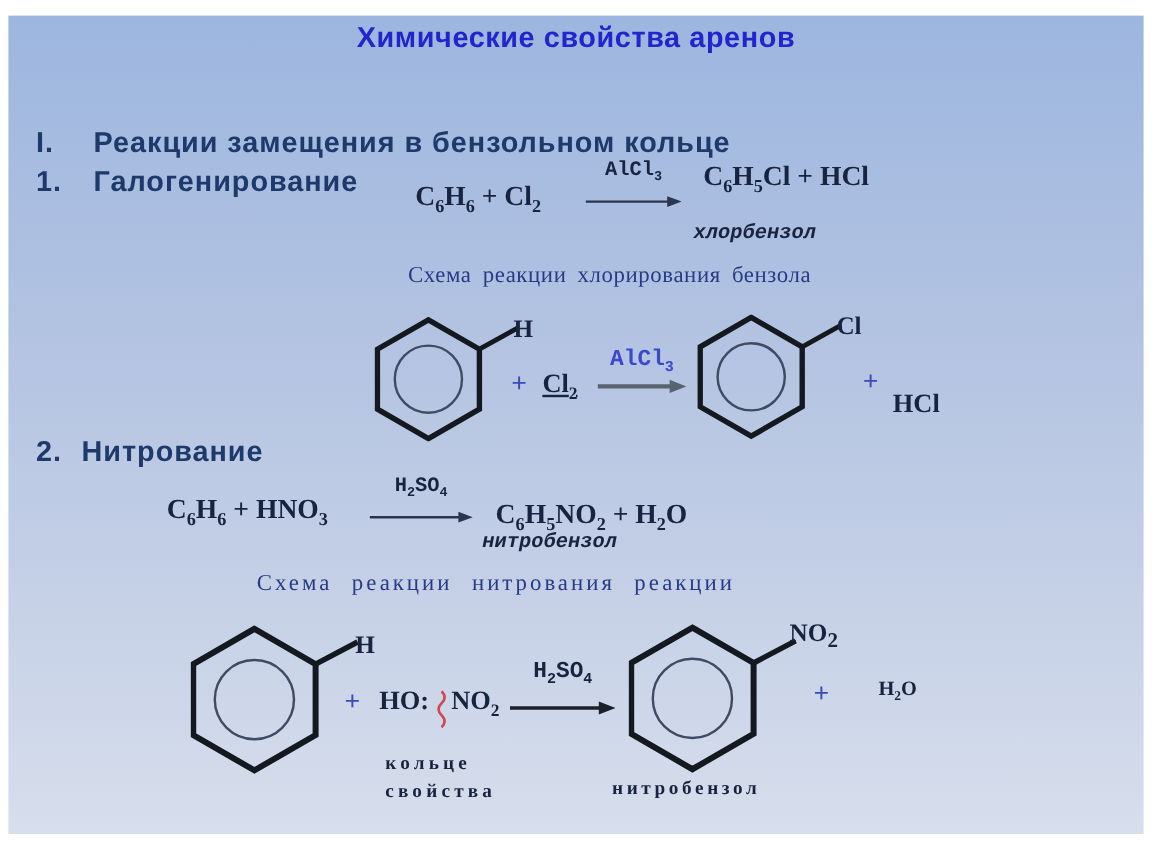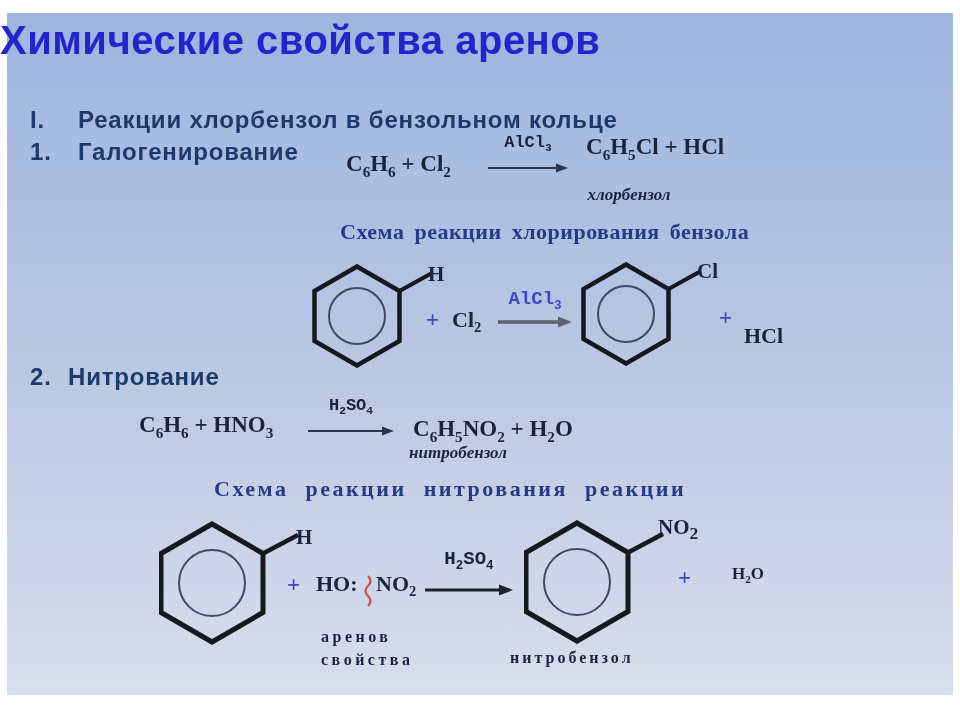--- a/index.html
+++ b/index.html
@@ -7,22 +7,22 @@
     width:960px;height:720px;position:relative;overflow:hidden;
     background:#ffffff;
     font-family:"Liberation Sans", sans-serif;
   }
   .abs{position:absolute;}
   .slide-bg{
     left:7px;top:13px;width:946px;height:682px;
     background:linear-gradient(to bottom, var(--bg-top,#9db6df) 0%, #b6c5e2 45%, var(--bg-bottom,#d7deec) 100%);
   }
   .title{
-    left:0;top:18px;width:960px;
-    font-size:40px;font-weight:bold;color:var(--title,#2424cd);
+    left:0;top:18px;width:960px;text-align:center;
+    font-size:24px;font-weight:bold;color:var(--title,#2424cd);
     letter-spacing:0.5px;
   }
   .heading{
     font-size:24px;font-weight:bold;color:var(--heading,#1d3a6b);
     letter-spacing:0.8px;
   }
   .formula{
     font-family:"Liberation Serif", serif;font-weight:bold;
     color:var(--formula,#18243f);font-size:23px;white-space:nowrap;
   }
@@ -31,26 +31,26 @@
     font-family:Liberation Mono, monospace;font-weight:bold;
     font-size:17px;color:var(--formula,#18243f);text-align:center;white-space:nowrap;
   }
   .cat-label sub, .small-f sub{font-size:0.66em;}
   .cat-blue{color:var(--catalyst-blue,#3a49cc);font-size:19px;}
   .plus{
     font-family:"Liberation Serif", serif;font-weight:bold;
     font-size:23px;color:var(--plus-blue,#3a4ab8);
   }
   .product-name{
-    font-family:Liberation Serif, serif;font-style:italic;font-weight:bold;
+    font-family:Liberation Mono, monospace;font-style:italic;font-weight:bold;
     font-size:17px;color:var(--formula,#18243f);text-align:center;white-space:nowrap;
   }
   .caption{
-    font-family:"Liberation Serif", serif;font-weight:bold;
-    font-size:22px;color:var(--caption,#283a85);white-space:nowrap;
+    font-family:"Liberation Serif", serif;font-weight:normal;
+    font-size:19px;color:var(--caption,#283a85);white-space:nowrap;
   }
   .cap1{letter-spacing:0.5px;word-spacing:4px;}
   .cap2{letter-spacing:2.5px;word-spacing:9px;}
   .sub-label{
     font-family:"Liberation Serif", serif;font-weight:bold;
     font-size:21px;color:var(--formula,#18243f);white-space:nowrap;
   }
   .name-label{
     font-family:"Liberation Serif", serif;font-weight:bold;
     font-size:16px;color:var(--formula,#18243f);letter-spacing:3.5px;white-space:nowrap;
@@ -58,21 +58,21 @@
   svg{display:block;}
 </style>
 </head>
 <body>
 
 <div class="abs slide-bg"></div>
 
 <div class="abs title">Химические свойства аренов</div>
 
 <div class="abs heading" style="left:30px;top:106px;">I.</div>
-<div class="abs heading" style="left:78px;top:106px;">Реакции хлорбензол в бензольном кольце</div>
+<div class="abs heading" style="left:78px;top:106px;">Реакции замещения в бензольном кольце</div>
 
 <div class="abs heading" style="left:30px;top:138px;">1.</div>
 <div class="abs heading" style="left:78px;top:138px;">Галогенирование</div>
 
 <div class="abs formula" style="left:346px;top:151px;">C<sub>6</sub>H<sub>6</sub> + Cl<sub>2</sub></div>
 <div class="abs cat-label" style="left:488px;top:133px;width:80px;">AlCl<sub>3</sub></div>
 <svg class="abs" style="left:488px;top:160px;" width="80" height="16" viewBox="0 0 80 16">
   <line x1="0" y1="8" x2="71" y2="8" stroke="#2a3550" stroke-width="2"></line>
   <polygon points="80,8 68,3.5 68,12.5" fill="#2a3550"></polygon>
 </svg>
@@ -81,21 +81,21 @@
 
 <div class="abs caption cap1" style="left:340px;top:219px;">Схема реакции хлорирования бензола</div>
 
 <svg class="abs" style="left:312px;top:264px;" width="130" height="104" viewBox="0 0 130 104">
   <polygon points="45,2.5 87.5,27 87.5,77 45,101.5 2.5,77 2.5,27" fill="none" stroke="#14181f" stroke-width="4.5"></polygon>
   <circle cx="45" cy="52" r="28" fill="none" stroke="#3f4a63" stroke-width="2"></circle>
   <line x1="87.5" y1="27" x2="120" y2="9" stroke="#14181f" stroke-width="4"></line>
 </svg>
 <div class="abs sub-label" style="left:428px;top:262px;">H</div>
 <div class="abs plus" style="left:426px;top:307px;">+</div>
-<div class="abs formula" style="left:452px;top:307px;font-size:22px;">Cl<sub>2</sub></div>
+<div class="abs formula" style="left:452px;top:307px;font-size:22px;text-decoration:underline;">Cl<sub>2</sub></div>
 <div class="abs cat-label cat-blue" style="left:494px;top:288px;width:82px;">AlCl<sub>3</sub></div>
 <svg class="abs" style="left:498px;top:314px;" width="74" height="16" viewBox="0 0 74 16">
   <line x1="0" y1="8" x2="63" y2="8" stroke="#59626f" stroke-width="3.5"></line>
   <polygon points="74,8 60,2.5 60,13.5" fill="#59626f"></polygon>
 </svg>
 <svg class="abs" style="left:581px;top:262px;" width="130" height="104" viewBox="0 0 130 104">
   <polygon points="45,2.5 87.5,27 87.5,77 45,101.5 2.5,77 2.5,27" fill="none" stroke="#14181f" stroke-width="4.5"></polygon>
   <circle cx="45" cy="52" r="28" fill="none" stroke="#3f4a63" stroke-width="2"></circle>
   <line x1="87.5" y1="27" x2="120" y2="9" stroke="#14181f" stroke-width="4"></line>
 </svg>
@@ -122,21 +122,21 @@
   <circle cx="53" cy="62" r="33" fill="none" stroke="#3f4a63" stroke-width="2"></circle>
   <line x1="104" y1="32.5" x2="139" y2="14" stroke="#14181f" stroke-width="4.5"></line>
 </svg>
 <div class="abs sub-label" style="left:296px;top:525px;">H</div>
 <div class="abs plus" style="left:287px;top:572px;">+</div>
 <div class="abs formula" style="left:316px;top:571px;font-size:22px;">HO:</div>
 <svg class="abs" style="left:362px;top:575px;" width="12" height="32" viewBox="0 0 12 32">
   <path d="M6,1 q5,5 0,10 q-5,5 0,10 q5,5 0,10" fill="none" stroke="var(--red-mark,#cf4a52)" stroke-width="2.2"></path>
 </svg>
 <div class="abs formula" style="left:376px;top:571px;font-size:22px;">NO<sub>2</sub></div>
-<div class="abs name-label" style="left:321px;top:628px;">аренов</div>
+<div class="abs name-label" style="left:321px;top:628px;">кольце</div>
 <div class="abs name-label" style="left:321px;top:651px;">свойства</div>
 <div class="abs cat-label" style="left:425px;top:548px;width:88px;font-size:19px;">H<sub>2</sub>SO<sub>4</sub></div>
 <svg class="abs" style="left:425px;top:582px;" width="88" height="16" viewBox="0 0 88 16">
   <line x1="0" y1="8" x2="77" y2="8" stroke="#1c2028" stroke-width="3"></line>
   <polygon points="88,8 74,2.5 74,13.5" fill="#1c2028"></polygon>
 </svg>
 <svg class="abs" style="left:524px;top:520px;" width="146" height="125" viewBox="0 0 146 125">
   <polygon points="53,3 104,32.5 104,91.5 53,121 2,91.5 2,32.5" fill="none" stroke="#14181f" stroke-width="5"></polygon>
   <circle cx="53" cy="62" r="33" fill="none" stroke="#3f4a63" stroke-width="2"></circle>
   <line x1="104" y1="32.5" x2="139" y2="14" stroke="#14181f" stroke-width="4.5"></line>

